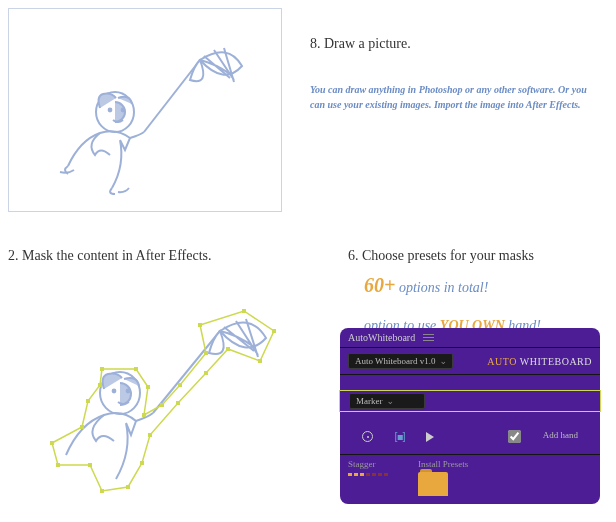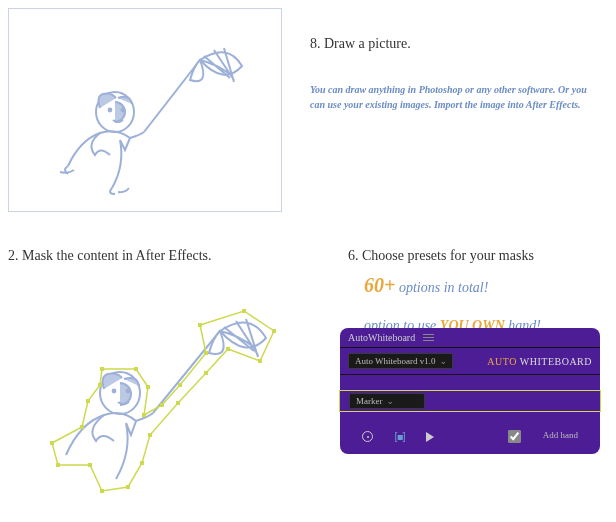--- a/index.html
+++ b/index.html
@@ -152,13 +152,31 @@
     <div class="btnrow">
       <span class="circ"></span>
       <span class="brk"></span>
       <span class="play"></span>
       <label class="chk">
         <input type="checkbox" checked="" style="">
         <span>Add hand</span>
       </label>
     </div>
   </div>
+  <div class="split" style="border-top:1px solid #151515">
+    <div>
+      <div class="lbl">Stagger</div>
+      <div class="slid">
+          <span></span>
+          <span></span>
+          <span></span>
+          <span></span>
+          <span></span>
+          <span></span>
+          <span></span>
+        </div>
+    </div>
+    <div>
+      <div class="lbl">Install Presets</div>
+      <div class="fold"></div>
+    </div>
+  </div>
 </div>
 
 </body></html>

